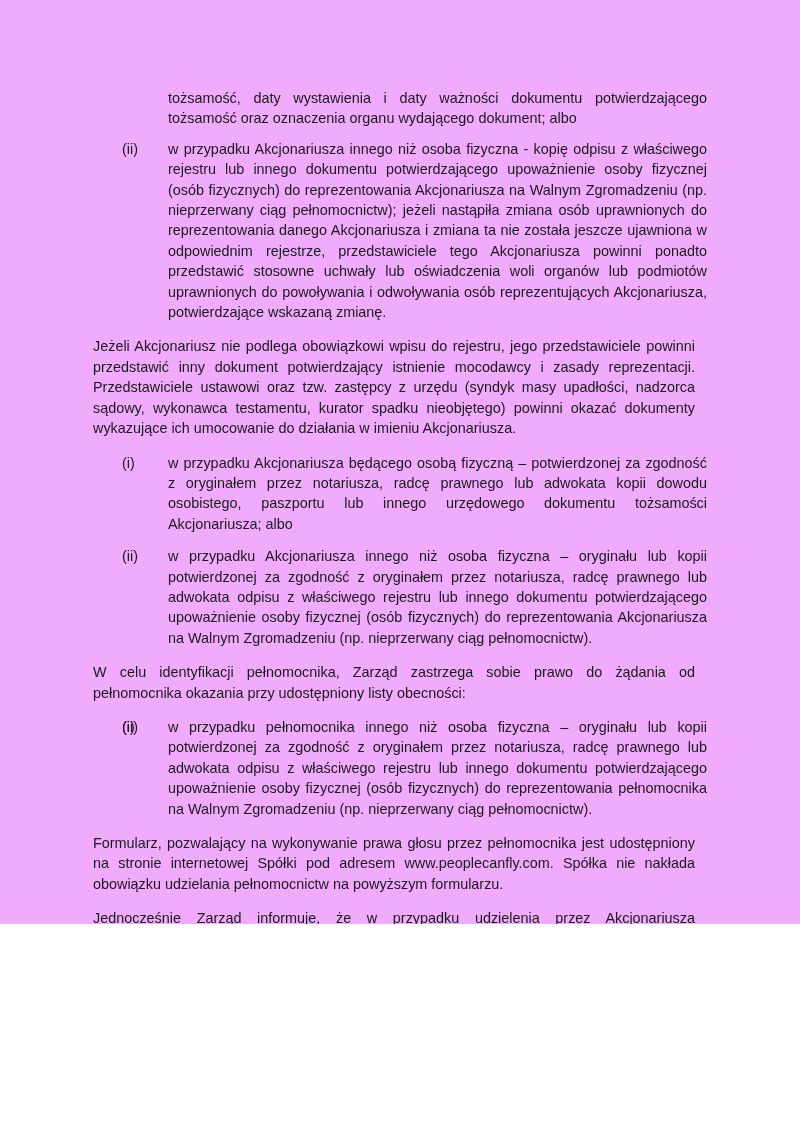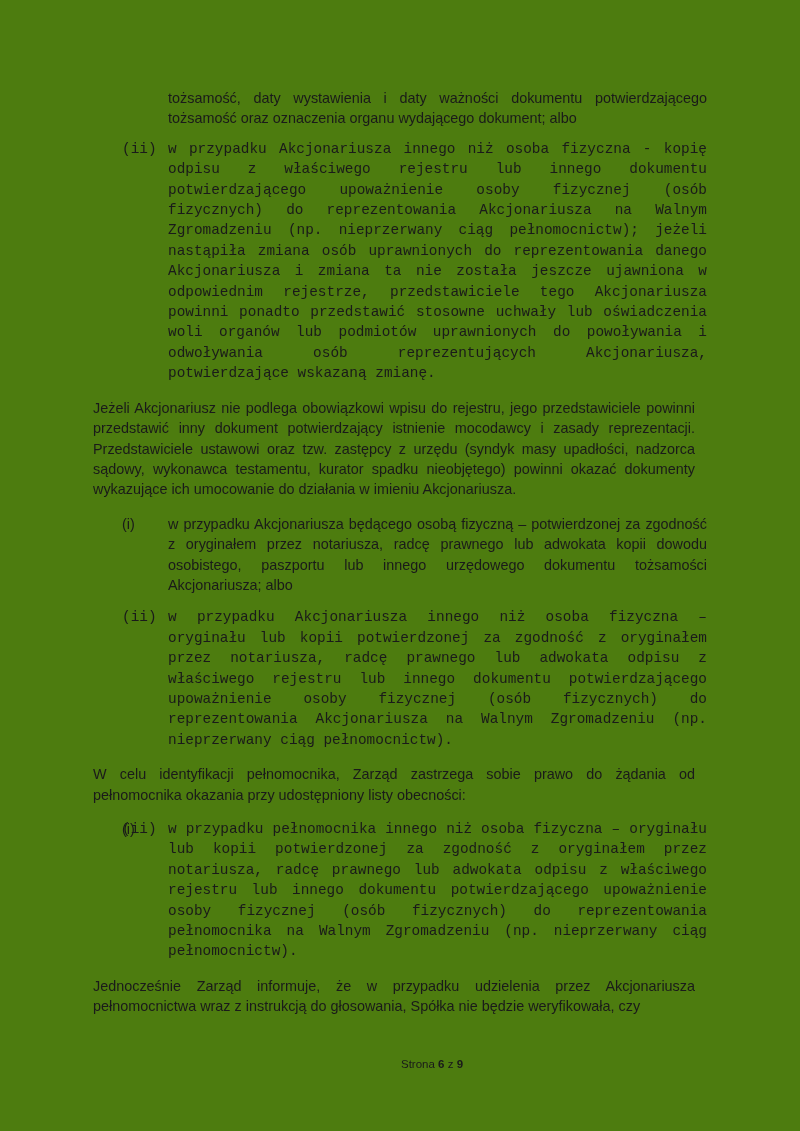--- a/index.html
+++ b/index.html
@@ -7,22 +7,22 @@
     padding: 0;
     background: #ffffff;
   }
   body {
     font-family: "Liberation Sans", sans-serif;
     color: #1a1a1a;
   }
   .page {
     position: relative;
     width: 800px;
-    height: 1131px;
-    background: #4d7c0f;
+    height: 924px;
+    background: #f0abfc;
     overflow: hidden;
     box-sizing: border-box;
   }
   .content {
     position: absolute;
     left: 93px;
     top: 88px;
     width: 614px;
   }
   
@@ -44,21 +44,21 @@
   }
   .roman-item {
     position: relative;
     padding-left: 75px;
     font-size: 14.4px;
     line-height: 20.4px;
     text-align: justify;
     text-justify: inter-word;
     margin-bottom: 12px;
   }
-  .roman-item:last-child { margin-bottom: 0; font-family: Liberation Mono, monospace; }
+  .roman-item:last-child { margin-bottom: 0; }
   .roman-marker {
     position: absolute;
     left: 29px;
     top: 0;
     font-size: 14.4px;
     line-height: 20.4px;
     text-align: left;
     white-space: nowrap;
   }
   
@@ -122,20 +122,21 @@
     <ul class="roman-list">
       <li class="roman-item">
         <span class="roman-marker">(i)</span>
       </li>
       <li class="roman-item">
         <span class="roman-marker">(ii)</span>
         <span>w przypadku pełnomocnika innego niż osoba fizyczna – oryginału lub kopii potwierdzonej za zgodność z oryginałem przez notariusza, radcę prawnego lub adwokata odpisu z właściwego rejestru lub innego dokumentu potwierdzającego upoważnienie osoby fizycznej (osób fizycznych) do reprezentowania pełnomocnika na Walnym Zgromadzeniu (np. nieprzerwany ciąg pełnomocnictw).</span>
       </li>
     </ul>
 
+    <p class="para">Formularz, pozwalający na wykonywanie prawa głosu przez pełnomocnika jest udostępniony na stronie internetowej Spółki pod adresem www.peoplecanfly.com. Spółka nie nakłada obowiązku udzielania pełnomocnictw na powyższym formularzu.</p>
 
     <p class="para">Jednocześnie Zarząd informuje, że w przypadku udzielenia przez Akcjonariusza pełnomocnictwa wraz z instrukcją do głosowania, Spółka nie będzie weryfikowała, czy</p>
 
   </div>
 
   <div class="footer">
     <span>Strona</span><span class="sep"> </span><b>6</b><span class="sep"> </span><span>z</span><span class="sep"> </span><b>9</b>
   </div>
 
 </div>

